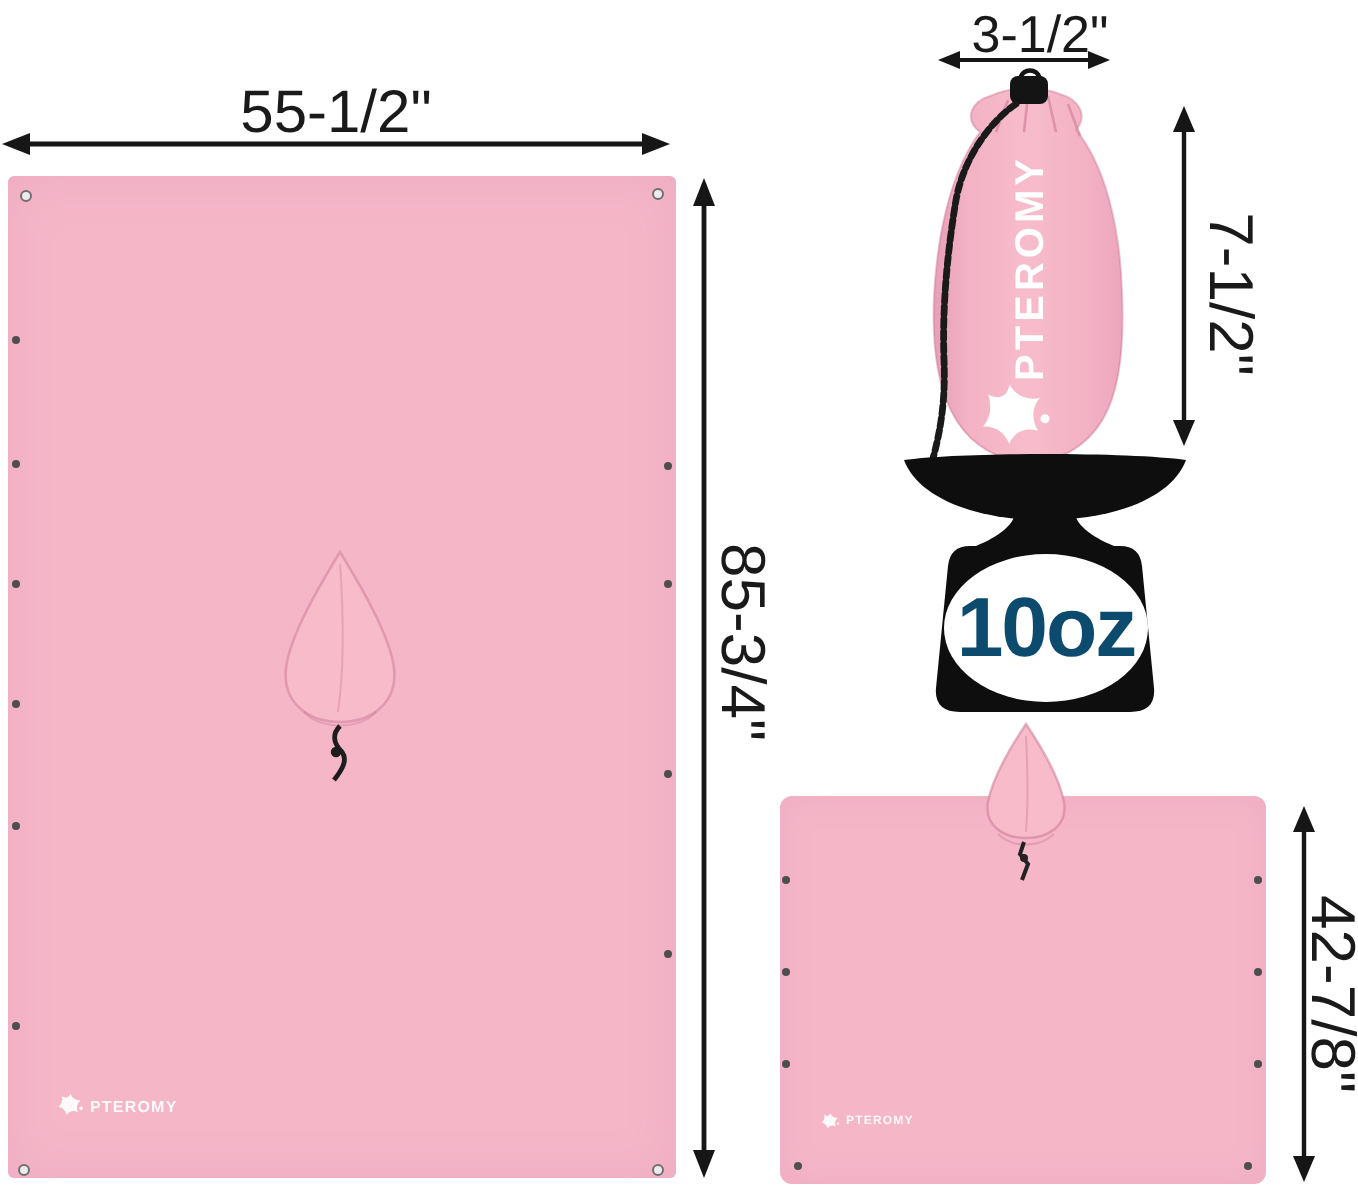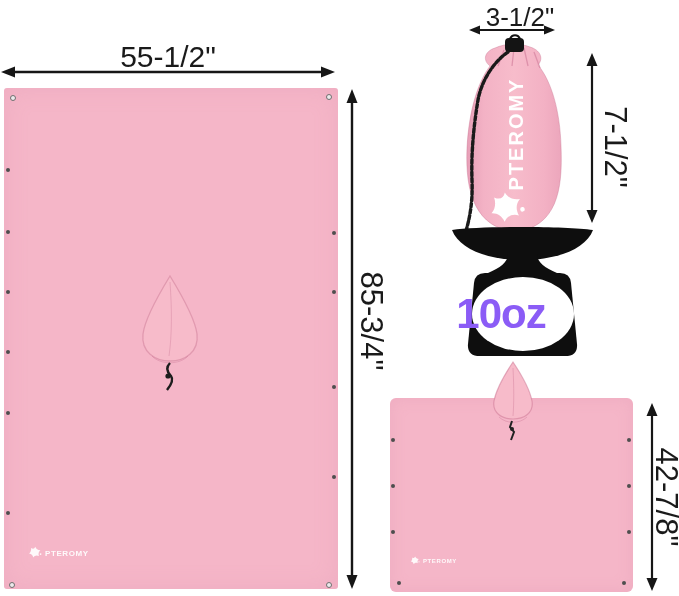--- a/index.html
+++ b/index.html
@@ -21,23 +21,23 @@
   }
   
   .dim{position:absolute;color:#1a1a1a;white-space:nowrap;}
   .hlabel{transform:translate(-50%,0);}
   .vlabel{transform:translate(-50%,-50%) rotate(90deg);}
   .vlabel-up{transform:translate(-50%,-50%) rotate(-90deg);}
   .f30{font-size:30px;}
   .f31{font-size:31px;}
   .f26{font-size:26px;}
   .weight{
-    position:absolute;left:441px;top:292px;width:120px;height:44px;
+    position:absolute;left:463px;top:292px;width:120px;height:44px;
     line-height:44px;text-align:center;font-size:42px;font-weight:bold;
-    letter-spacing:-1px;color:#8b5cf6;
+    letter-spacing:-1px;color:#0c4a6e;
   }
   
   .gr-ring{position:absolute;width:6px;height:6px;border-radius:50%;
     border:1.5px solid #6f6f6f;background:#eceaec;box-sizing:border-box;}
   .gr-dot{position:absolute;width:4px;height:4px;border-radius:50%;background:#4e4e4e;}
   
   .fab-logo{position:absolute;display:flex;align-items:center;gap:3px;color:#ffffff;opacity:.92;}
   .fab-logo .txt{font-weight:bold;letter-spacing:.6px;}
   .tarp-logo .txt{font-size:8px;}
   .poncho-logo .txt{font-size:6px;}

